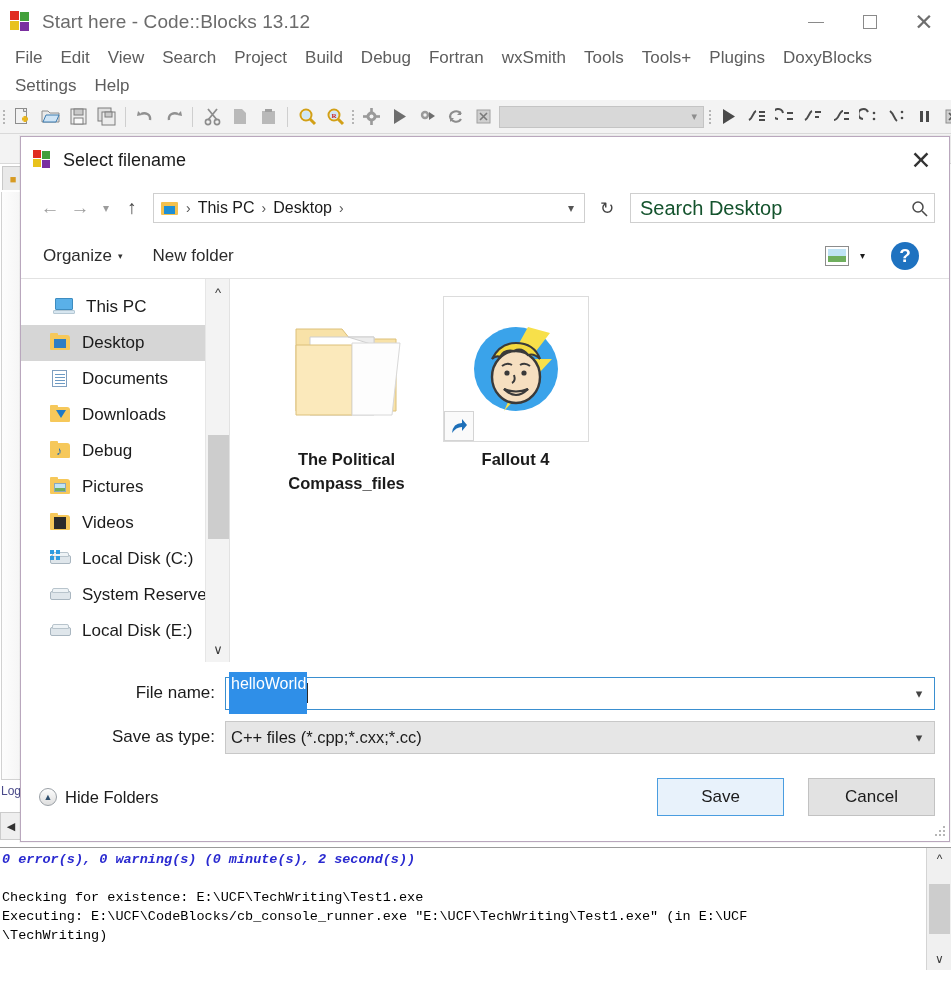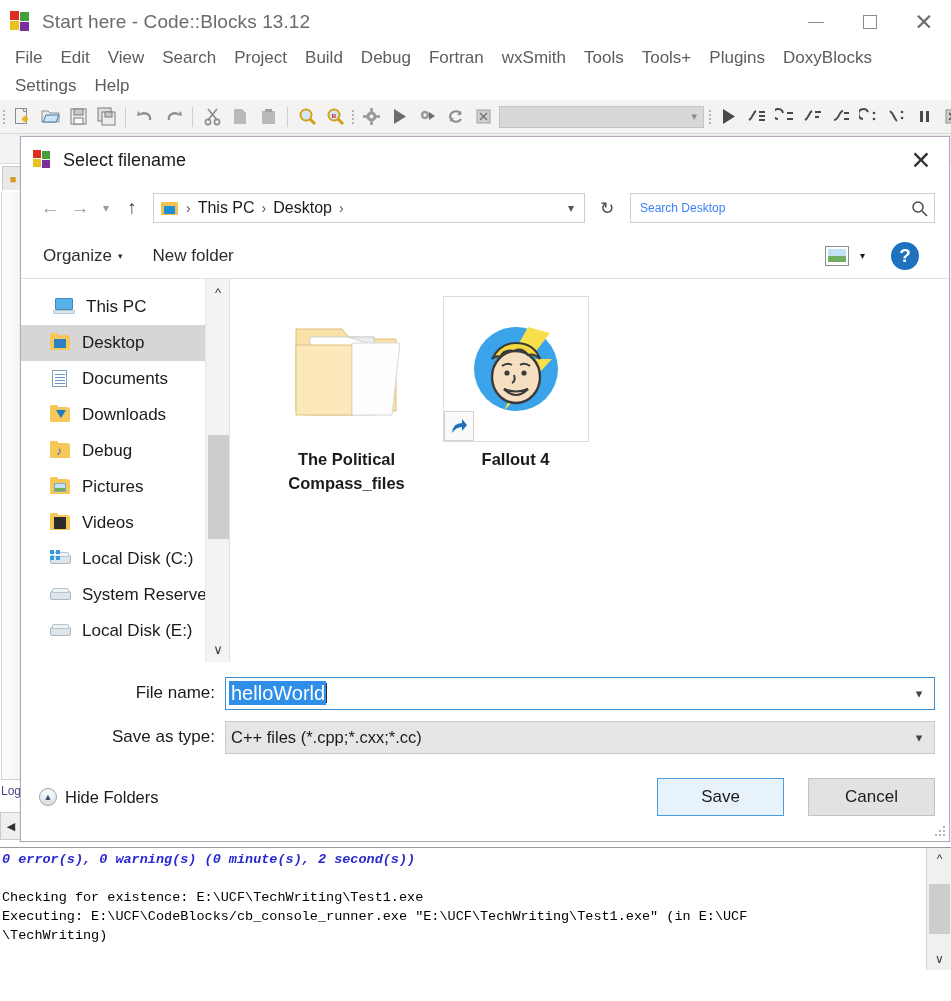--- a/index.html
+++ b/index.html
@@ -187,21 +187,21 @@
   .crumbs .sep { color:#555; font-size:14px; padding:0 7px; }
   .crumbs .seg { font-size:16px; color:#1b1b1b; white-space:nowrap; }
   .addr-drop { width:26px; display:flex; align-items:center; justify-content:center;
       color:#555; font-size:12px; flex:none; }
   .refresh { width:28px; height:30px; display:flex; align-items:center;
       justify-content:center; font-size:17px; color:#444; flex:none; }
   .searchbox {
     width:305px; height:30px; background:#fff; border:1px solid #cfcfcf;
     display:flex; align-items:center; flex:none; margin-left:9px;
   }
-  .searchbox .ph { flex:1; font-size:12px; color:#3b82f6; padding-left:9px; }
+  .searchbox .ph { flex:1; font-size:20px; color:#14532d; padding-left:9px; }
   .searchbox .mag { width:30px; display:flex; align-items:center;
       justify-content:center; color:#555; }
 
   
   .orgbar {
     height:46px; display:flex; align-items:center; padding:0 22px;
     border-bottom:1px solid #e2e2e2;
   }
   .orgitem { font-size:17px; color:#2c2c2c; margin-right:30px; display:flex;
       align-items:center; white-space:nowrap; }
@@ -303,21 +303,21 @@
   .fields { padding:14px 0 0 0;margin-left:8px; }
   .frow { display:flex; align-items:center; height:34px; margin-bottom:10px;
           padding-right:14px; }
   .flabel2 { width:196px; text-align:right; font-size:17px; color:#1b1b1b;
           padding-right:10px; flex:none; }
   .finput {
     flex:1; height:33px; background:#fff; border:1px solid #3a8fd0;
     display:flex; align-items:center; padding-left:3px;
   }
   .finput .selval {
-    background:#2f8fe8; color:#ffffff; font-size:20px; padding:2px 1px 2px 2px;
+    background:#2f8fe8; color:#ffffff; font-size:16px; padding:2px 1px 20px 2px;
     line-height:20px;
   }
   .finput .caret { width:1px; height:20px; background:#2a2a2a; margin-left:0px; }
   .fdrop { width:30px; display:flex; align-items:center; justify-content:center;
       color:#444; font-size:13px; flex:none; }
   .fselect {
     flex:1; height:33px; background:#e6e6e6; border:1px solid #c8c8c8;
     display:flex; align-items:center; padding-left:5px;
     font-size:16.5px; color:#1b1b1b;
   }

